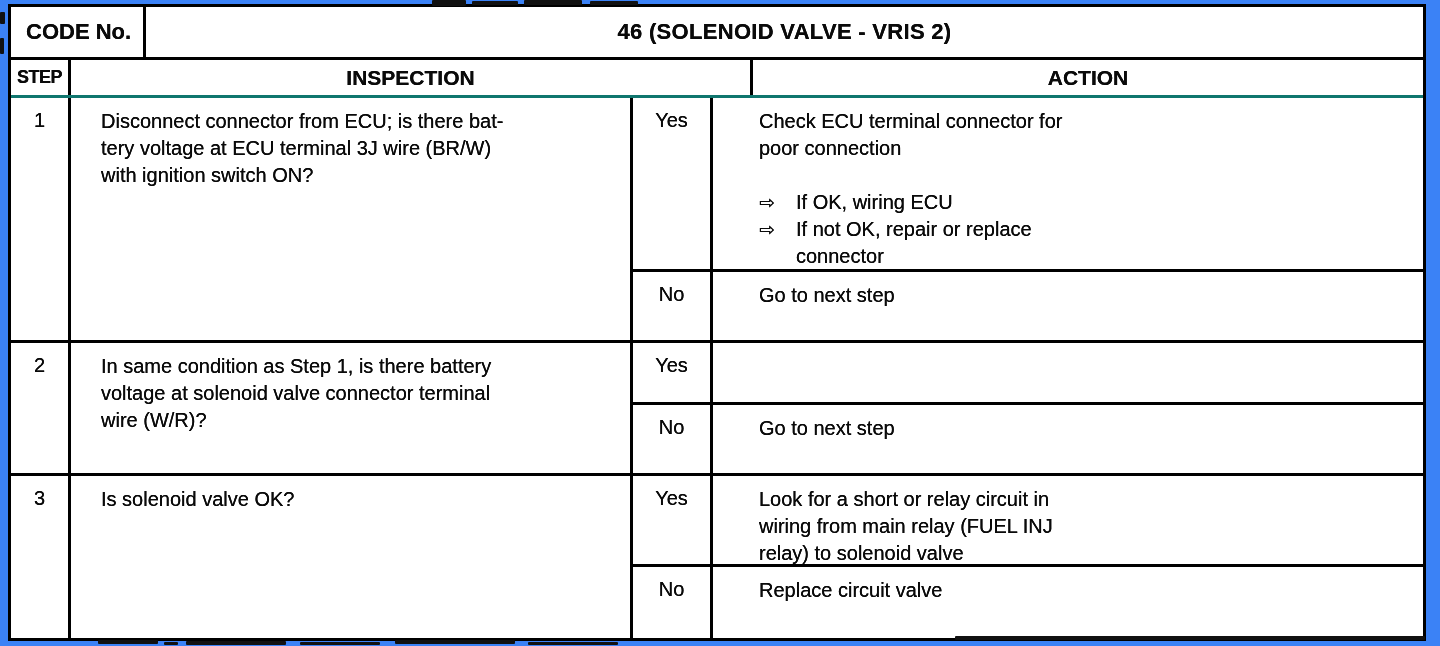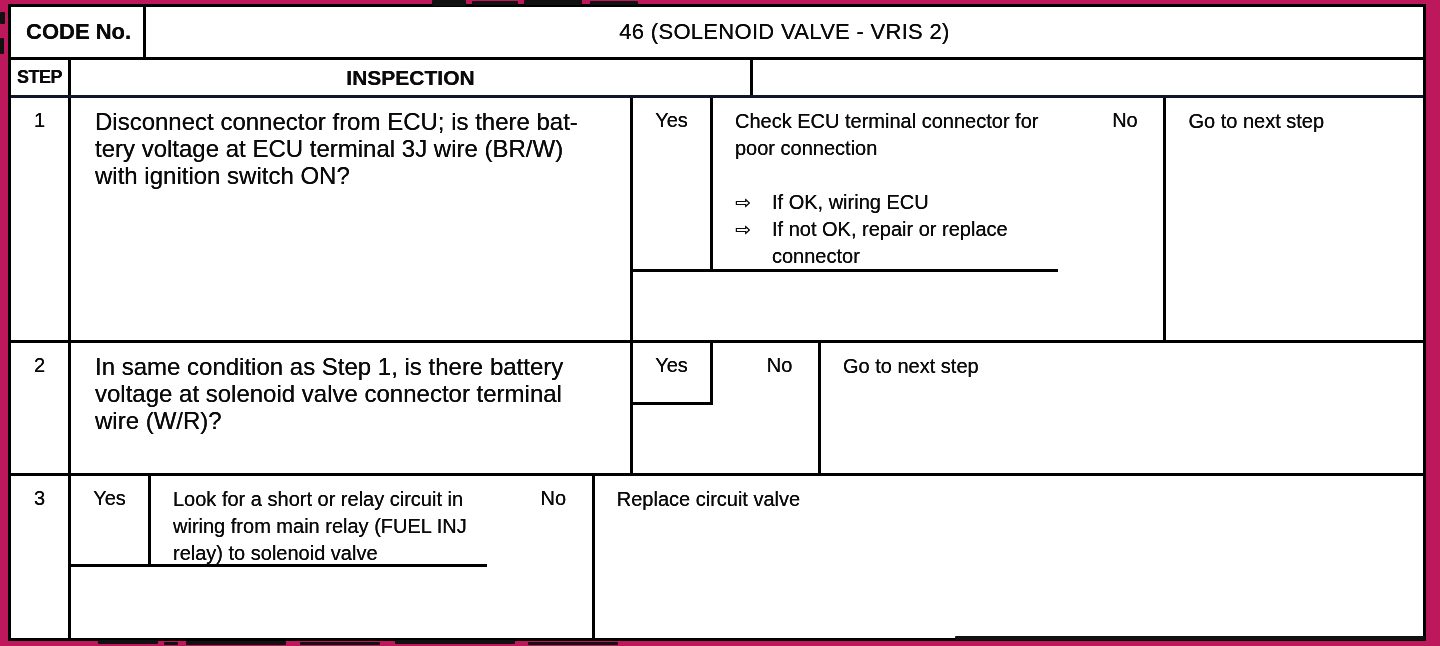--- a/index.html
+++ b/index.html
@@ -3,80 +3,80 @@
 <meta charset="utf-8">
 <style>
   * { box-sizing: border-box; margin: 0; padding: 0; }
   html, body {
     width: 1440px; height: 646px;
     background: #ffffff;
     font-family: "Liberation Sans", "DejaVu Sans", sans-serif;
     color: #0a0a0a;
     overflow: hidden;
   }
-  .stage { position: relative; width: 1440px; height: 646px; background: #be185d; }
+  .stage { position: relative; width: 1440px; height: 646px; background: #3b82f6; }
 
   .doc-table {
     position: absolute; left: 8px; top: 4px;
     width: 1418px; height: 637px;
     border: 3px solid #000;
     background: #fff;
     display: flex; flex-direction: column;
     text-shadow: 0 0 0.4px #000; 
   }
 
   
   .title-row { display: flex; height: 53px; border-bottom: 3px solid #000; }
   .code-cell {
     width: 135px; border-right: 3px solid #000;
     display: flex; align-items: center; padding-left: 15px;
     font-weight: bold; font-size: 22px;
   }
   .title-cell {
     flex: 1; display: flex; align-items: center; justify-content: center;
-    font-weight: normal; font-size: 22px; letter-spacing: 0.3px;
+    font-weight: bold; font-size: 22px; letter-spacing: 0.3px;
   }
 
   
-  .header-row { display: flex; height: 38px; border-bottom: 3px solid #0f172a; }
+  .header-row { display: flex; height: 38px; border-bottom: 3px solid #0f766e; }
   .header-row > div { display: flex; align-items: center; justify-content: center; font-weight: bold; }
   .step-h { width: 60px; border-right: 3px solid #000; font-size: 18px; letter-spacing: -0.5px; }
   .insp-h { width: 682px; border-right: 3px solid #000; font-size: 21px; }
   .act-h  { flex: 1; font-size: 21px; }
 
   
   .step { display: flex; border-bottom: 3px solid #000; }
   .step-1 { height: 245px; }
   .step-2 { height: 133px; }
   .step-3 { flex: 1; border-bottom: none; }
 
   .stepnum {
     width: 60px; border-right: 3px solid #000;
     text-align: center; padding-top: 11px; font-size: 20px;
   }
   .insp {
     width: 562px; border-right: 3px solid #000;
-    padding: 10px 24px 0 24px;
-    font-size: 24px; line-height: 27px;
+    padding: 10px 24px 0 30px;
+    font-size: 20px; line-height: 27px;
     white-space: pre-line;
   }
-  .branches { flex: 1; display: flex; flex-direction: row; gap: 28px; }
+  .branches { flex: 1; display: flex; flex-direction: column; }
   .branch { display: flex; border-bottom: 3px solid #000; }
   .branch:last-child { border-bottom: none; flex: 1; }
   .branch-1yes { height: 174px; }
   .branch-2yes { height: 62px; }
   .branch-3yes { height: 91px; }
 
   .answer {
     width: 80px; border-right: 3px solid #000;
     text-align: center; padding-top: 11px; font-size: 20px;
   }
   .action {
     flex: 1; padding: 10px 20px 0 22px;
-    font-size: 20px; line-height: 27px;
+    font-size: 20px; line-height: 27px; margin-left: 24px;
   }
   .action-text { white-space: pre-line; }
 
   .bullets { margin-top: 27px; }
   .bullet { display: flex; }
   .bullet .arrow { width: 37px; font-size: 19px; line-height: 27px; }
   .bullet .btext { white-space: pre-line; max-width: 320px; }
 
   
   .artifact { position: absolute; background: #111; border-radius: 1px; }
@@ -89,20 +89,21 @@
   <div class="doc-table">
 
     <div class="title-row">
       <div class="code-cell">CODE No.</div>
       <div class="title-cell">46 (SOLENOID VALVE - VRIS 2)</div>
     </div>
 
     <div class="header-row">
       <div class="step-h">STEP</div>
       <div class="insp-h">INSPECTION</div>
+      <div class="act-h">ACTION</div>
     </div>
 
     <div class="step step-1">
       <div class="stepnum">1</div>
       <div class="insp">Disconnect connector from ECU; is there bat-
 tery voltage at ECU terminal 3J wire (BR/W)
 with ignition switch ON?</div>
       <div class="branches">
         <div class="branch branch-1yes">
           <div class="answer">Yes</div>
@@ -144,20 +145,21 @@
           <div class="answer">No</div>
           <div class="action">
             <div class="action-text">Go to next step</div>
           </div>
         </div>
       </div>
     </div>
 
     <div class="step step-3">
       <div class="stepnum">3</div>
+      <div class="insp">Is solenoid valve OK?</div>
       <div class="branches">
         <div class="branch branch-3yes">
           <div class="answer">Yes</div>
           <div class="action">
             <div class="action-text">Look for a short or relay circuit in
 wiring from main relay (FUEL INJ
 relay) to solenoid valve</div>
           </div>
         </div>
         <div class="branch">

